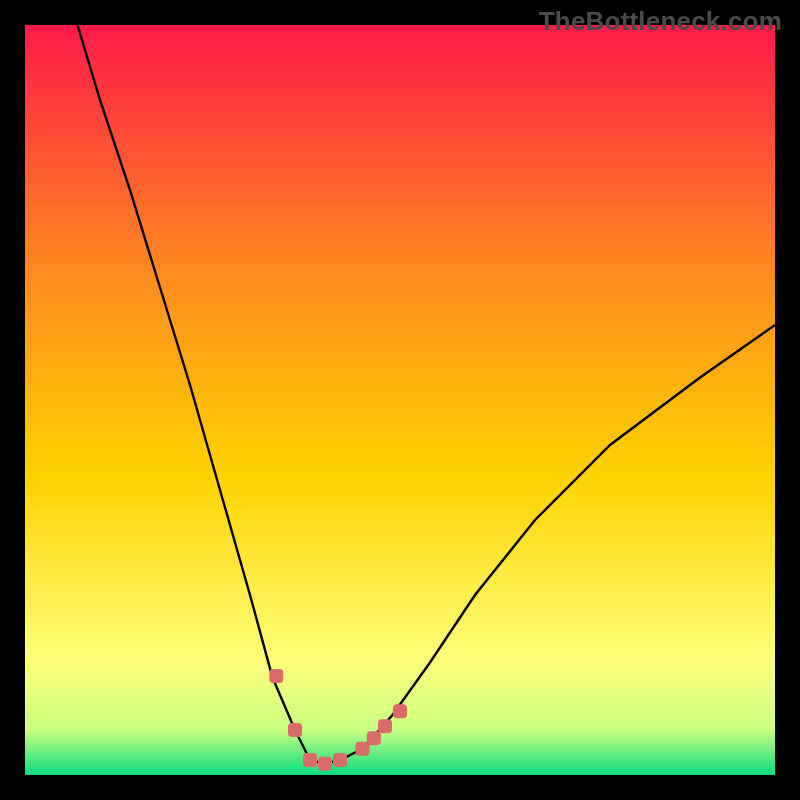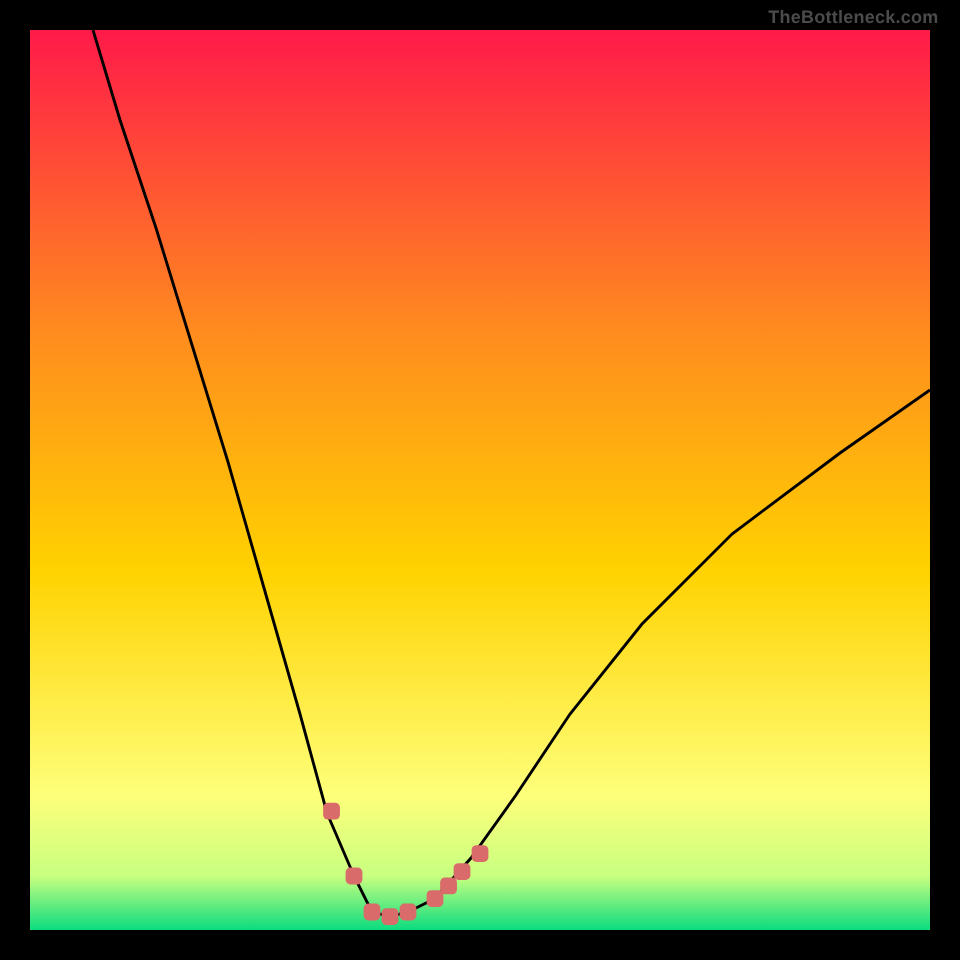--- a/index.html
+++ b/index.html
@@ -14,21 +14,21 @@
   .outer {
     width: 800px;
     height: 800px;
     background: #000;
     position: relative;
   }
   .watermark {
     position: absolute;
     top: 6px;
     right: 18px;
-    font-size: 15px;
+    font-size: 26px;
     font-weight: 600;
     color: #4b4b4b;
     letter-spacing: 0.2px;
     z-index: 5;
   }
   .plot-frame {
     position: absolute;
     left: 25px;
     top: 25px;
     width: 750px;

